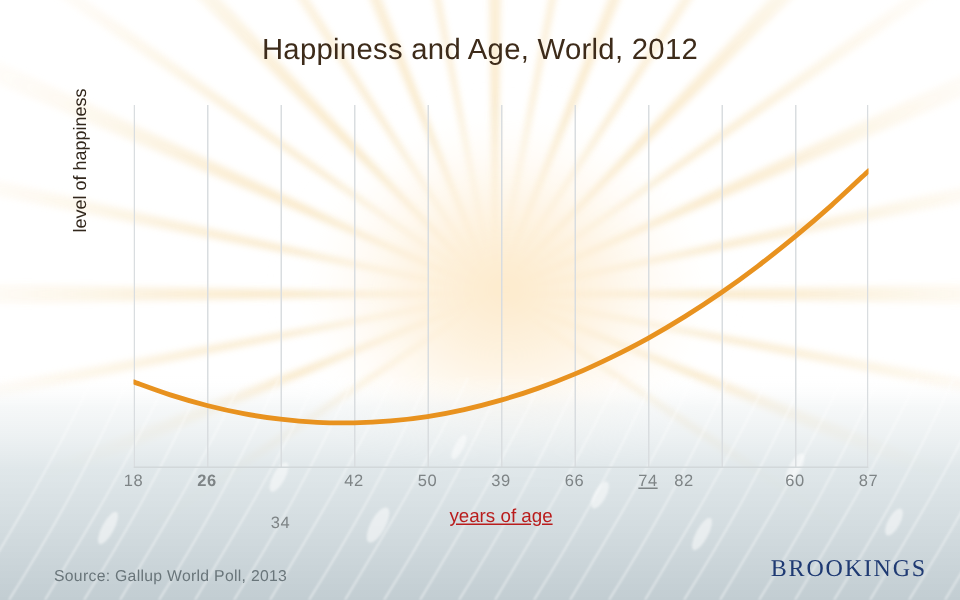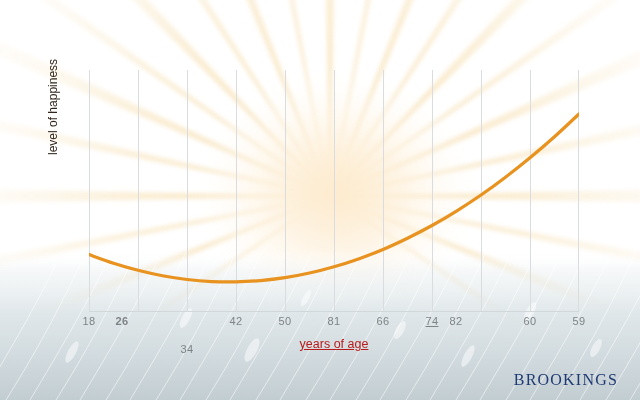--- a/index.html
+++ b/index.html
@@ -261,20 +261,21 @@
       <ellipse cx="186" cy="318" rx="4" ry="11" transform="rotate(28 186 318)"></ellipse>
       <ellipse cx="252" cy="350" rx="5" ry="13" transform="rotate(28 252 350)"></ellipse>
       <ellipse cx="306" cy="298" rx="3" ry="9" transform="rotate(28 306 298)"></ellipse>
       <ellipse cx="400" cy="330" rx="4" ry="10" transform="rotate(28 400 330)"></ellipse>
       <ellipse cx="468" cy="356" rx="4" ry="12" transform="rotate(28 468 356)"></ellipse>
       <ellipse cx="530" cy="312" rx="4" ry="11" transform="rotate(28 530 312)"></ellipse>
       <ellipse cx="596" cy="348" rx="4" ry="10" transform="rotate(28 596 348)"></ellipse>
     </g>
   </svg>
 
+  <div id="chart-title">Happiness and Age, World, 2012</div>
 
   <div id="plot-area">
     <svg id="plot-svg" width="490" height="250" viewBox="0 0 490 250">
       <g stroke="#d9dde0" stroke-width="1">
         <line x1="0.5" y1="0" x2="0.5" y2="242"></line>
         <line x1="49.5" y1="0" x2="49.5" y2="242"></line>
         <line x1="98.5" y1="0" x2="98.5" y2="242"></line>
         <line x1="147.5" y1="0" x2="147.5" y2="242"></line>
         <line x1="196.5" y1="0" x2="196.5" y2="242"></line>
         <line x1="245.5" y1="0" x2="245.5" y2="242"></line>
@@ -287,30 +288,31 @@
       <g>
         <line x1="0" y1="241.5" x2="490" y2="241.5" stroke="#d2d8da" stroke-width="1"></line>
       </g>
 
       <path fill="none" stroke="#E8921F" stroke-width="3.2" stroke-linecap="round" stroke-linejoin="round" d="M 0.00,184.58 C 4.08,186.03 16.33,190.63 24.50,193.25 C 32.67,195.87 40.83,198.23 49.00,200.32 C 57.17,202.40 65.33,204.25 73.50,205.78 C 81.67,207.30 89.83,208.50 98.00,209.47 C 106.17,210.43 114.33,211.15 122.50,211.56 C 130.67,211.96 138.83,212.04 147.00,211.88 C 155.17,211.72 163.33,211.29 171.50,210.59 C 179.67,209.90 187.83,208.96 196.00,207.70 C 204.17,206.44 212.33,204.87 220.50,203.05 C 228.67,201.23 236.83,199.14 245.00,196.78 C 253.17,194.43 261.33,191.81 269.50,188.92 C 277.67,186.03 285.83,182.90 294.00,179.44 C 302.17,175.99 310.33,172.19 318.50,168.21 C 326.67,164.22 334.83,160.05 343.00,155.52 C 351.17,151.00 359.33,146.16 367.50,141.07 C 375.67,135.99 383.83,130.66 392.00,125.02 C 400.17,119.37 408.33,113.41 416.50,107.20 C 424.67,100.99 432.83,94.51 441.00,87.77 C 449.17,81.03 457.33,74.04 465.50,66.74 C 473.67,59.43 485.92,47.74 490.00,43.94"></path>
     </svg>
   </div>
 
   <div id="x-tick-labels">
     <span class="x-tick" style="left:89px;">18</span>
-    <span class="x-tick" style="left:122px;font-weight:bold;">26</span>
+    <span class="x-tick" style="left:138px;font-weight:bold;">26</span>
     <span class="x-tick" style="left:187px;margin-top:28px;">34</span>
     <span class="x-tick" style="left:236px;text-align:center;">42</span>
     <span class="x-tick" style="left:285px;">50</span>
-    <span class="x-tick" style="left:334px;">81</span>
+    <span class="x-tick" style="left:334px;">39</span>
     <span class="x-tick" style="left:383px;">66</span>
     <span class="x-tick" style="left:432px;text-decoration:underline;">74</span>
     <span class="x-tick" style="left:456px;">82</span>
     <span class="x-tick" style="left:530px;">60</span>
-    <span class="x-tick" style="left:579px;">59</span>
+    <span class="x-tick" style="left:579px;">87</span>
   </div>
 
   <div id="x-axis-title">years of age</div>
   <div id="y-axis-title">level of happiness</div>
 
+  <div id="source-note">Source: Gallup World Poll, 2013</div>
   <div id="brookings-logo">BROOKINGS</div>
 
 </div>
 
 </body></html>

